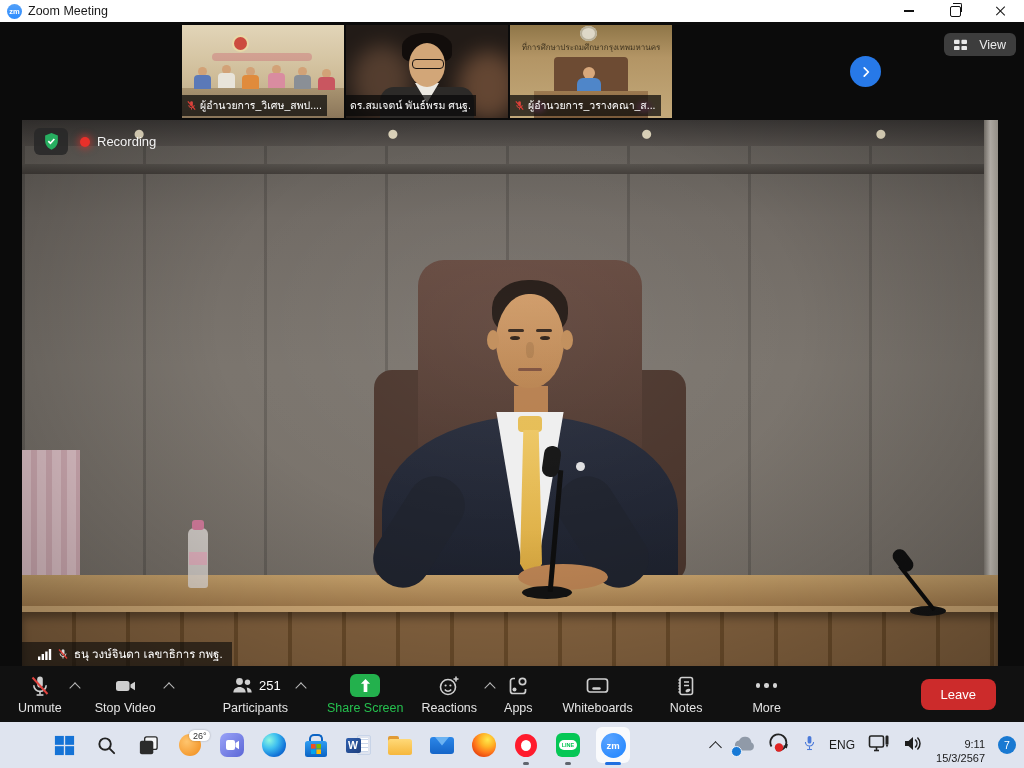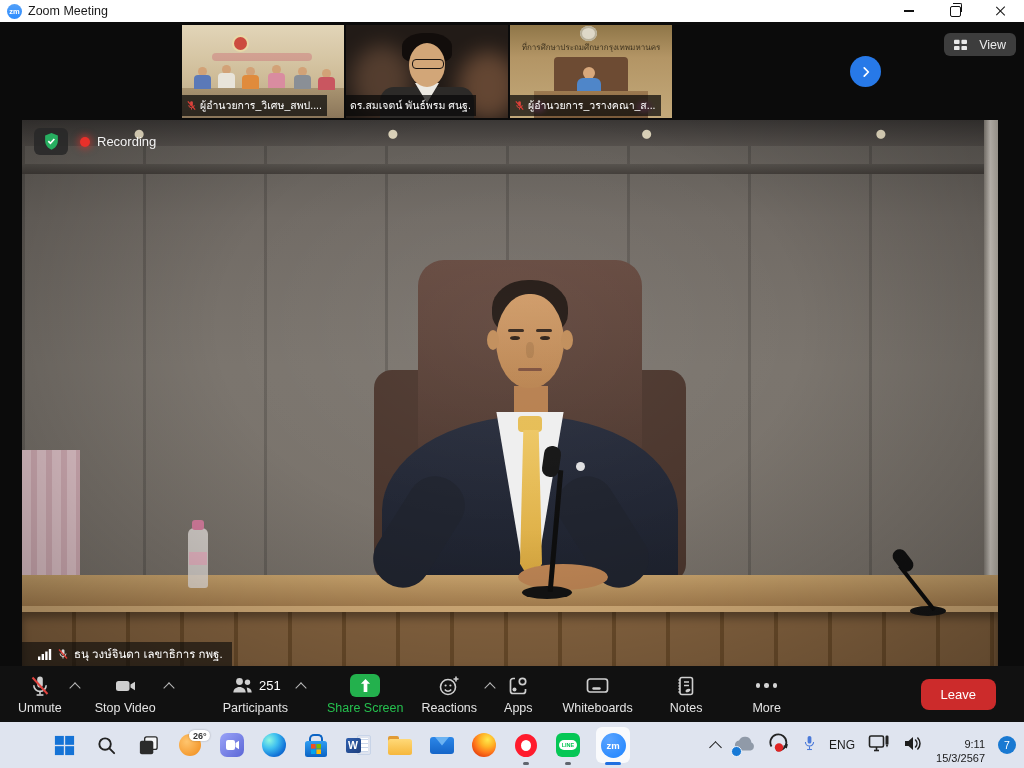--- a/index.html
+++ b/index.html
@@ -146,21 +146,21 @@
   .dots3 i{width:4.5px;height:4.5px;border-radius:50%;background:#d4d4d4;}
   .leave-btn{margin-left:auto;margin-right:14px;background:#cc2b2b;color:#fff;font-size:13px;
              padding:8px 20px;border-radius:8px;}
 
   
   .taskbar{position:absolute;top:722px;left:0;width:1024px;height:46px;background:#dfe4ef;}
   .tk-apps{position:absolute;left:50px;top:0;height:46px;display:flex;align-items:center;gap:14px;}
   .app{position:relative;width:28px;height:44px;display:flex;align-items:center;justify-content:center;}
   .ind-dot{position:absolute;bottom:2px;left:50%;transform:translateX(-50%);width:6px;height:3px;border-radius:2px;background:#60656e;}
   .ind-bar{position:absolute;bottom:2px;left:50%;transform:translateX(-50%);width:16px;height:3px;border-radius:2px;background:#1f6fe0;}
-  .weather{position:relative;font-weight:bold;}
+  .weather{position:relative;}
   .sun{width:22px;height:22px;border-radius:50%;background:radial-gradient(circle at 35% 35%,#ffc56e,#f08a18);}
   .temp{position:absolute;top:-4px;right:-9px;background:#fff;border-radius:8px;font-size:9px;
         padding:0.5px 3.5px;color:#333;box-shadow:0 0 2px rgba(0,0,0,.3);}
   .chat-icon{width:24px;height:24px;border-radius:7px;background:linear-gradient(135deg,#9aa3f8,#5b66d6);
              display:flex;align-items:center;justify-content:center;}
   .edge-icon{width:24px;height:24px;border-radius:50%;
              background:radial-gradient(circle at 30% 30%,#8ef7e0 0%,#3fc0f0 35%,#1273d8 70%,#0a4fa8 100%);}
   .store-icon{display:flex;flex-direction:column;align-items:center;}
   .store-handle{width:10px;height:5px;border:2px solid #0b63c4;border-bottom:none;border-radius:5px 5px 0 0;}
   .store-bag{width:22px;height:16px;border-radius:2.5px;background:linear-gradient(180deg,#2f9df1,#0b63c4);

